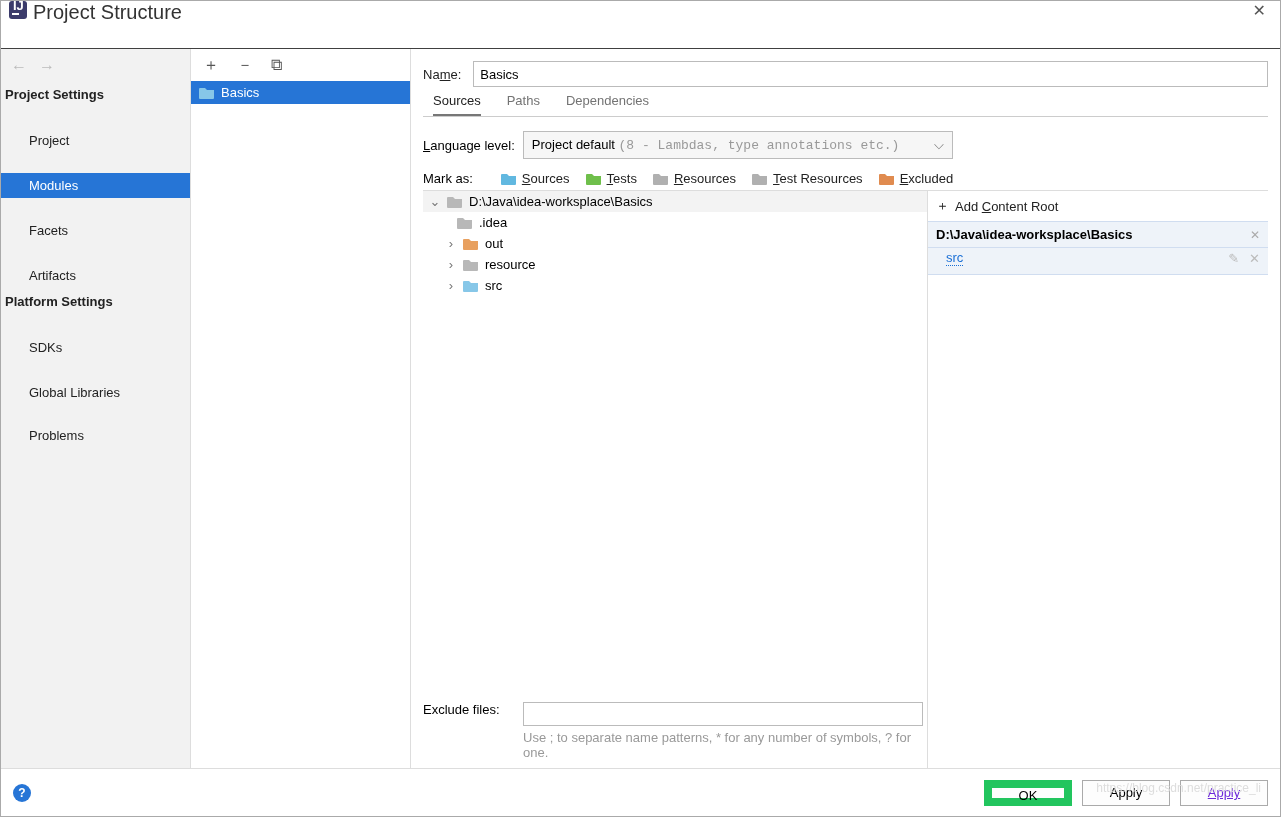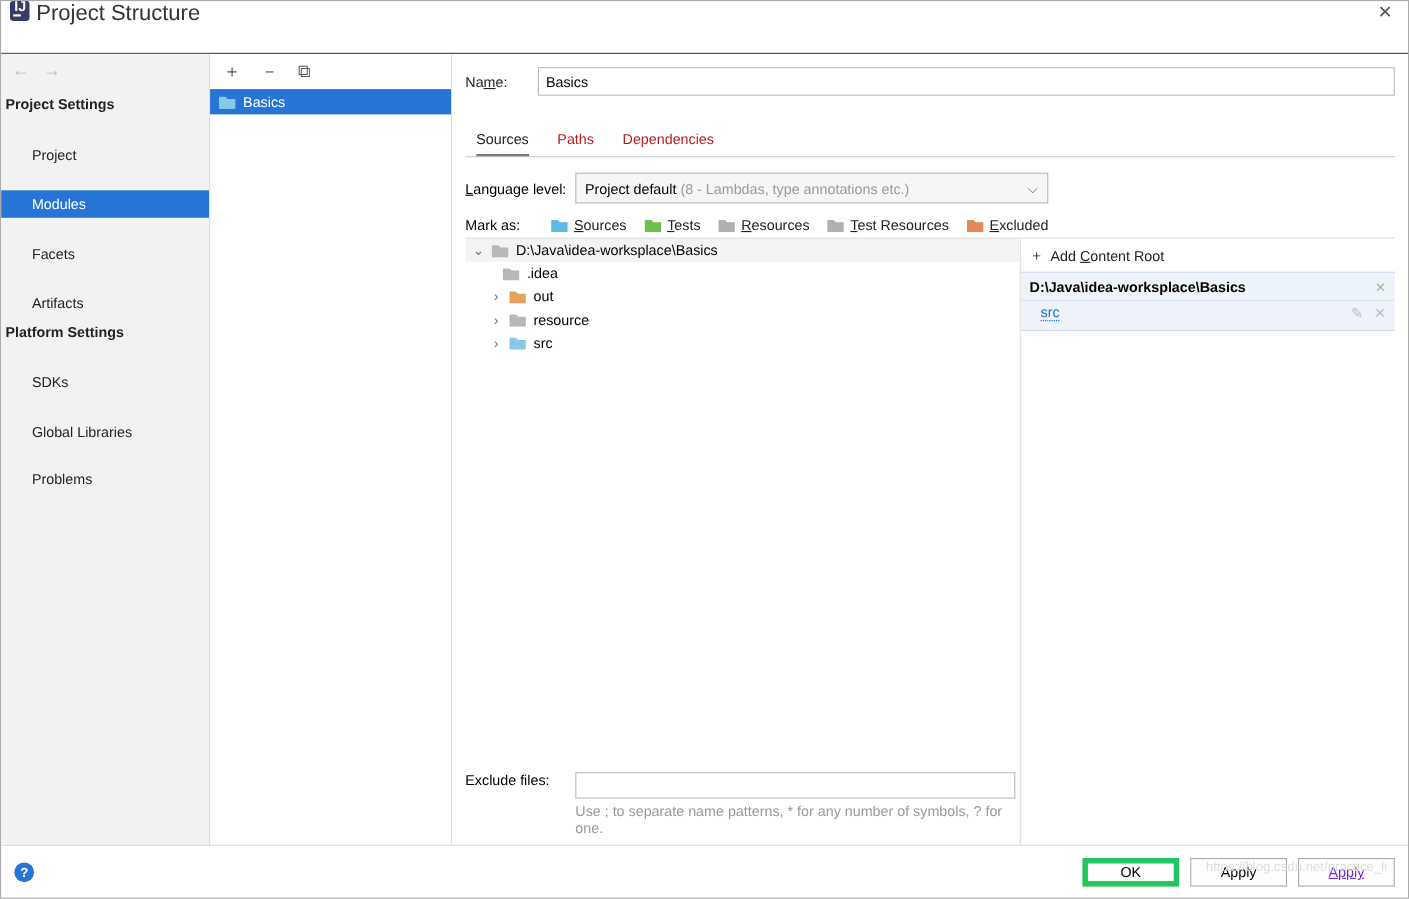--- a/index.html
+++ b/index.html
@@ -17,30 +17,30 @@
 .side-item { padding: 5px 12px 5px 28px; color: #222; cursor: pointer; margin-top: 20px; }
 .side-item.selected { background: #2675d6; color: #fff; }
 
 .mid-panel { width: 220px; border-right: 1px solid #ddd; display: flex; flex-direction: column; }
 .mid-toolbar { height: 32px; display: flex; align-items: center; gap: 18px; padding: 0 12px; color: #555;}
 .mid-toolbar span { cursor: pointer; font-size: 16px; }
 .module-row { display: flex; align-items: center; gap: 6px; padding: 4px 8px; background: #2675d6; color: #fff; cursor: pointer; }
 .folder-icon { width: 16px; height: 13px; display: inline-block; }
 
 .detail { flex: 1; display: flex; flex-direction: column; padding: 12px 12px 0 12px; min-width: 0; }
-.name-row { display: flex; align-items: center; gap: 28px; margin-bottom: 26px; }
+.name-row { display: flex; align-items: center; gap: 12px; margin-bottom: 0; }
 .name-row label { color: #222; }
 .name-row input { flex: 1; height: 26px; border: 1px solid #bbb; padding: 0 6px; }
 .tabs { display: flex; gap: 26px; border-bottom: 1px solid #ccc; margin-bottom: 10px; padding-left: 10px; }
-.tab { padding: 6px 0; cursor: pointer; color: #b91c1c; }
+.tab { padding: 6px 0; cursor: pointer; color: #737373; }
 .tab.active { border-bottom: 2px solid #777; font-weight: 500; color: #222; }
 
 .lang-row { display: flex; align-items: center; gap: 8px; margin: 4px 0 12px 0; }
 .lang-select { flex: 0 0 430px; height: 28px; border: 1px solid #bbb; background: #f6f6f6; display: flex; align-items: center; padding: 0 8px; cursor: pointer; justify-content: space-between; }
-.lang-select .hint { color: #999; }
+.lang-select .hint { color: #999; font-family: Liberation Mono, monospace; }
 
 .mark-row { display: flex; align-items: center; gap: 28px; margin-bottom: 4px; }
 .mark-item { display: flex; align-items: center; gap: 5px; cursor: pointer; color: #222; }
 .under { text-decoration: underline; }
 
 .content-split { flex: 1; display: flex; border-top: 1px solid #ddd; min-height: 0; }
 .tree-pane { flex: 1; display: flex; flex-direction: column; border-right: 1px solid #ddd; min-height: 0; }
 .tree { flex: 1; overflow: auto; }
 .tree-row { display: flex; align-items: center; gap: 6px; padding: 3px 6px; cursor: pointer; }
 .tree-row.root { background: #f3f3f3; }
@@ -58,21 +58,21 @@
 .src-row .name { border-bottom: 1px dotted #1a6fd6; cursor: pointer; }
 
 .exclude-row { display: flex; align-items: flex-start; gap: 8px; padding: 8px 0 0 0; }
 .exclude-row input { width: 400px; height: 24px; border: 1px solid #bbb; padding: 0 6px; }
 .exclude-hint { color: #999; padding: 4px 0 8px 100px; max-width: 500px; }
 
 .footer { height: 48px; border-top: 1px solid #ddd; display: flex; align-items: center; padding: 0 12px; }
 .help-icon { width: 18px; height: 18px; border-radius: 50%; background: #2675d6; color: #fff; display: flex; align-items: center; justify-content: center; font-size: 12px; font-weight: bold; cursor: pointer; }
 .footer-btns { margin-left: auto; display: flex; gap: 10px; }
 .footer-btns button { width: 88px; height: 26px; border: 1px solid #aaa; background: #fdfdfd; cursor: pointer; }
-.footer-btns button.primary { border: 5px solid #22c55e; }
+.footer-btns button.primary { border: 8px solid #22c55e; }
 .footer-btns button:disabled { color: #6d28d9; text-decoration: underline; }
 .watermark { position: absolute; right: 20px; bottom: 22px; color: #ddd; font-size: 12px; pointer-events: none; }
 </style>
 </head>
 <body>
 
 <div class="titlebar">
   <svg class="app-icon" viewBox="0 0 18 18">
       <rect width="18" height="18" rx="3" fill="#3b3b6b"></rect>
       <rect x="3" y="12" width="7" height="2" fill="#fff"></rect>

